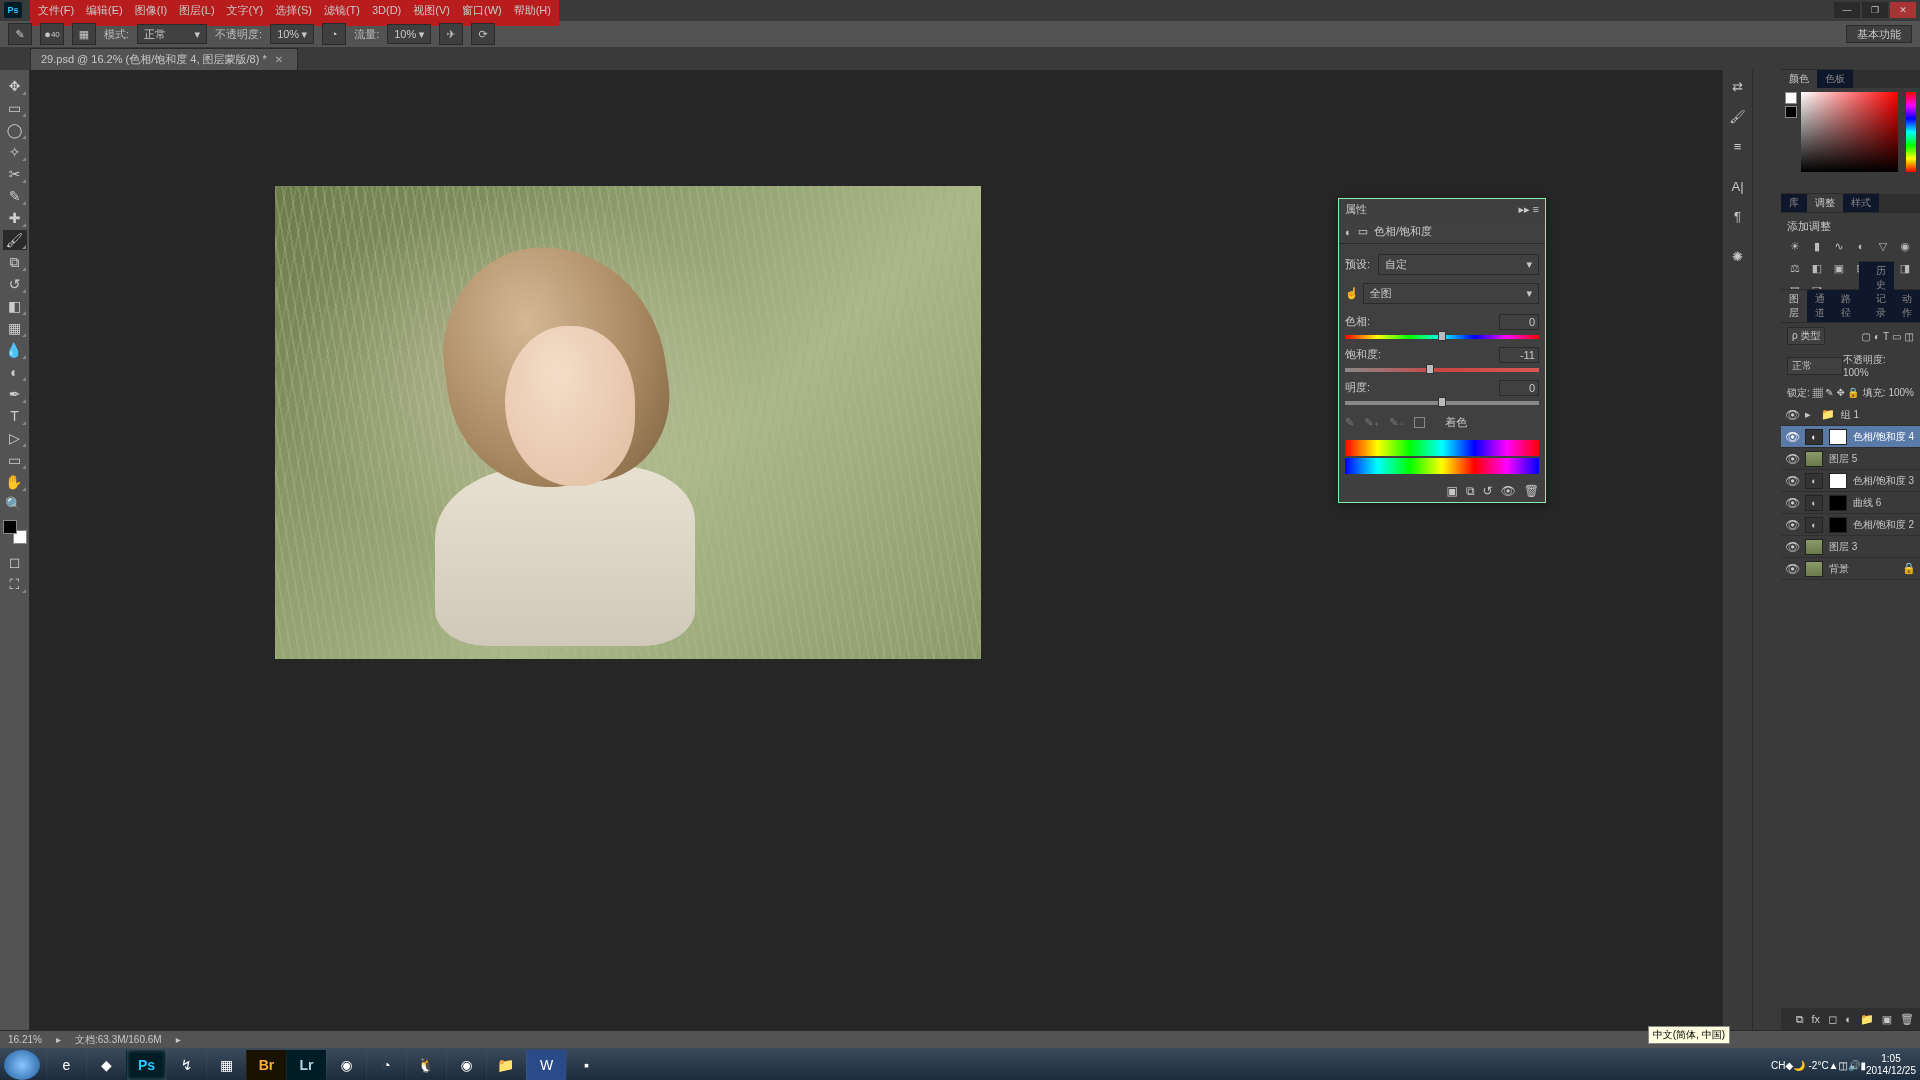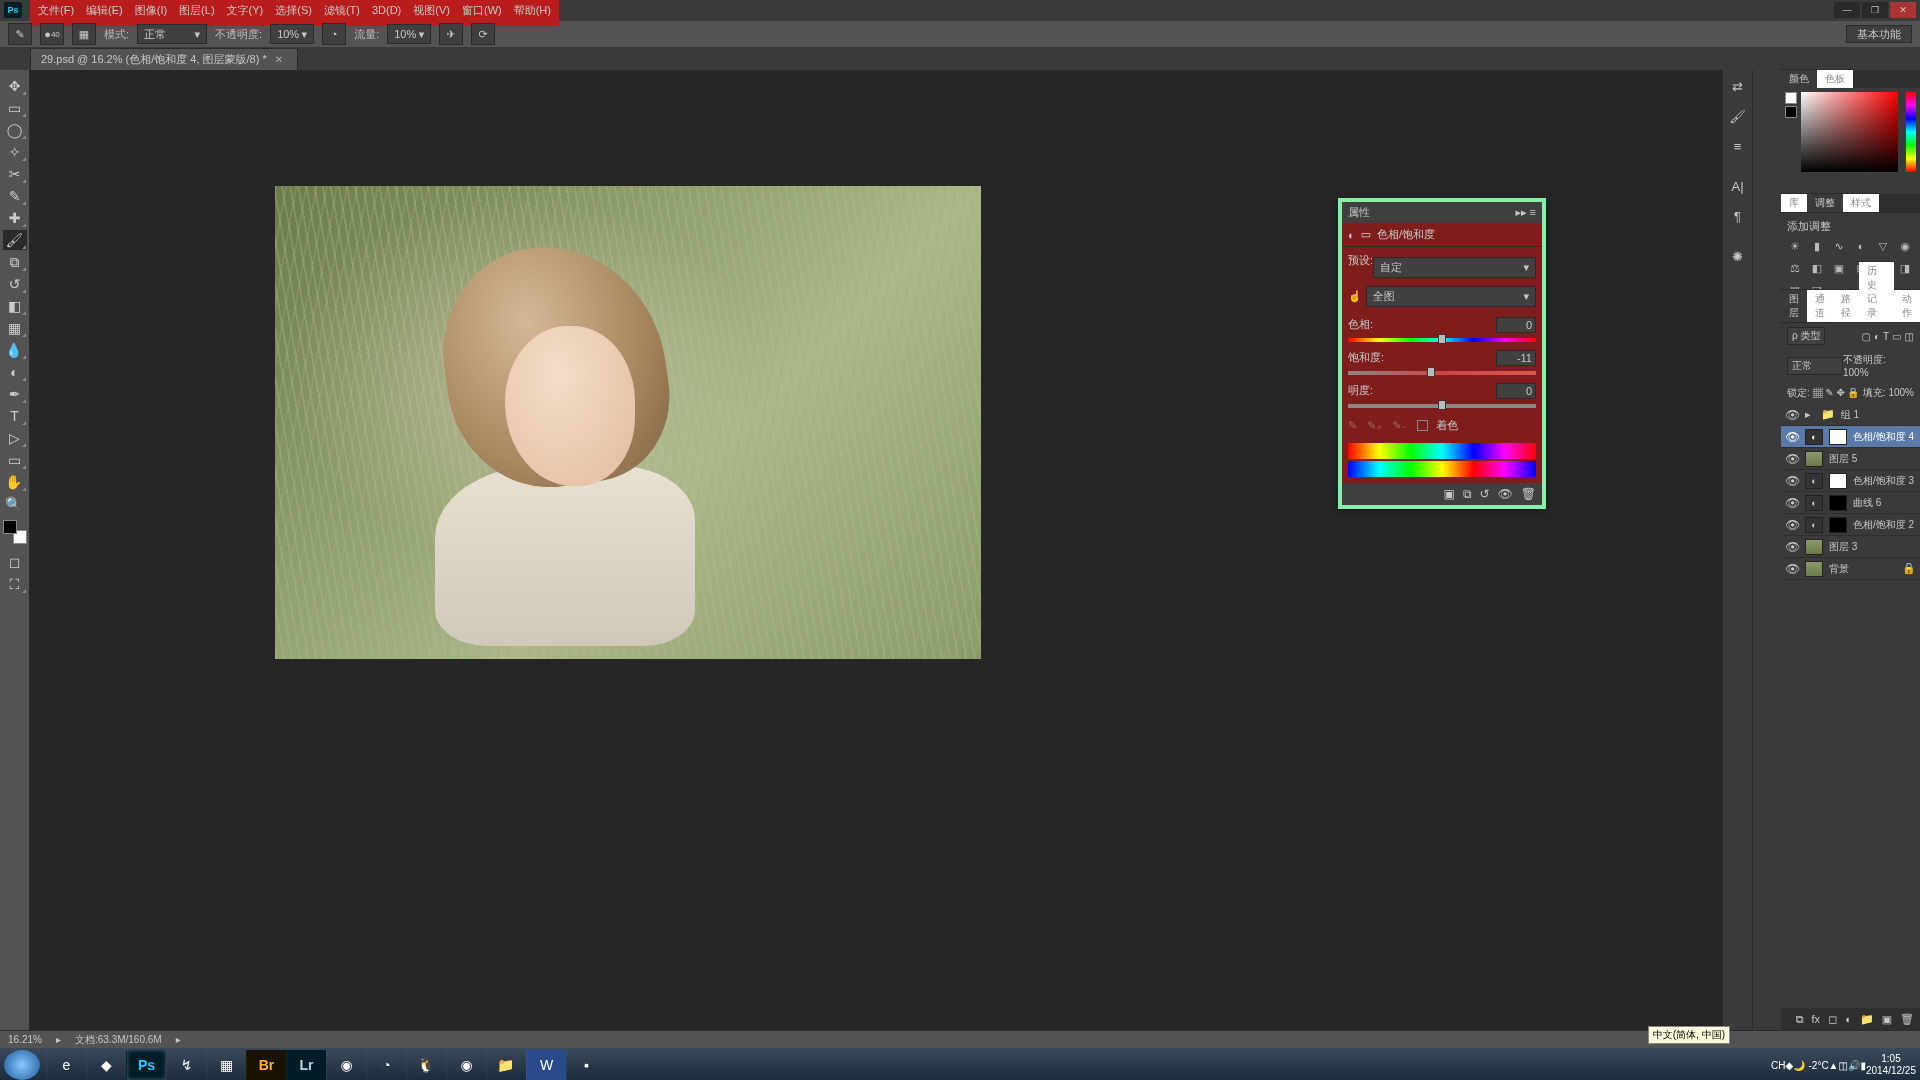--- a/index.html
+++ b/index.html
@@ -27,40 +27,40 @@
 .fg-bg { width: 24px; height: 24px; position: relative; margin-top: 4px; }
 .fg { width: 14px; height: 14px; background: #000; border: 1px solid #888; position: absolute; top: 0; left: 0; }
 .bg-sw { width: 14px; height: 14px; background: #fff; border: 1px solid #888; position: absolute; bottom: 0; right: 0; }
 .canvas-area { flex: 1; background: #262626; position: relative; }
 .canvas { position: absolute; left: 245px; top: 116px; width: 706px; height: 473px; background: linear-gradient(135deg,#6a7a4a 0%,#8a9a6a 30%,#aab88a 60%,#8a9a6a 100%); overflow: hidden; }
 .watermark { position: absolute; right: 58px; bottom: 56px; color: #eee; text-align: right; }
 .watermark .big { font-family: "KaiTi", serif; font-size: 28px; letter-spacing: 2px; }
 .watermark .small { font-size: 14px; letter-spacing: 1px; margin-top: 4px; }
 .panels-strip { width: 30px; background: #3a3a3a; border-left: 1px solid #2a2a2a; display: flex; flex-direction: column; align-items: center; padding: 6px 0; gap: 10px; }
 .panels-strip .ic { width: 20px; height: 20px; display: flex; align-items: center; justify-content: center; font-size: 13px; }
-.float-panel { position: absolute; right: 176px; top: 128px; width: 208px; background: #7f1d1d; border: 4px solid #86efac; box-shadow: 0 2px 8px rgba(0,0,0,.4); }
+.float-panel { position: absolute; right: 176px; top: 128px; width: 208px; background: #404040; border: 1px solid #86efac; box-shadow: 0 2px 8px rgba(0,0,0,.4); }
 .panel-title { background: #3f3f3f; padding: 3px 6px; font-size: 11px; display: flex; justify-content: space-between; align-items: center; }
 .panel-body { padding: 6px; }
 .prop-row { margin: 6px 0; }
 .prop-row .rlbl { display: inline-block; width: 50px; }
 .prop-row .rval { float: right; background: #404040; border: 1px solid #2a2a2a; width: 40px; text-align: right; padding: 1px 3px; }
 .slider { height: 8px; position: relative; margin-top: 4px; }
 .slider .track { height: 4px; background: #888; position: relative; top: 2px; }
 .slider.hue .track { background: linear-gradient(90deg,red,yellow,lime,cyan,blue,magenta,red); }
 .slider.sat .track { background: linear-gradient(90deg,#888,#cc4444,#dd5555); }
 .slider .thumb { position: absolute; top: -2px; width: 8px; height: 10px; background: #bbb; border: 1px solid #333; transform: translateX(-4px); }
 .sel-box { background: #404040; border: 1px solid #2a2a2a; padding: 2px 6px; margin: 4px 0; display: flex; justify-content: space-between; align-items: center; }
 .spectrum { height: 16px; background: linear-gradient(90deg,red,yellow,lime,cyan,blue,magenta,red); margin-top: 10px; }
 .spectrum2 { height: 16px; background: linear-gradient(90deg,blue,cyan,lime,yellow,red,magenta,blue); margin-top: 2px; }
 .panel-bottom { display: flex; justify-content: flex-end; gap: 8px; padding: 4px 6px; background: #3f3f3f; }
 .panel-bottom span { font-size: 12px; }
 .right-panels { width: 168px; background: #3a3a3a; border-left: 1px solid #2a2a2a; display: flex; flex-direction: column; padding-left: 28px; }
 .panel-tabs { display: flex; background: #2f2f2f; height: 18px; align-items: flex-end; }
 .panel-tab { padding: 2px 8px; font-size: 10px; background: #3a3a3a; border-top: 1px solid #2a2a2a; }
-.panel-tab.inactive { background: #ffffff; color: #888; }
+.panel-tab.inactive { background: #0f172a; color: #888; text-align: right; }
 .color-panel { height: 106px; background: #3a3a3a; padding: 4px; }
 .color-picker { width: 130px; height: 80px; background: linear-gradient(to bottom, rgba(0,0,0,0), #000), linear-gradient(to right, #fff, #f00); display: inline-block; vertical-align: top; }
 .hue-strip { width: 14px; height: 80px; display: inline-block; background: linear-gradient(red,magenta,blue,cyan,lime,yellow,red); vertical-align: top; margin-left: 4px; }
 .adj-panel { padding: 6px; border-top: 1px solid #2a2a2a; }
 .adj-icons { display: flex; flex-wrap: wrap; gap: 6px; margin-top: 4px; }
 .adj-icons span { width: 16px; height: 16px; display: flex; align-items: center; justify-content: center; font-size: 11px; color: #bbb; }
 .layers-panel { flex: 1; border-top: 1px solid #2a2a2a; display: flex; flex-direction: column; }
 .layers-opts { padding: 4px 6px; font-size: 10px; display: flex; justify-content: space-between; align-items: center; }
 .layers-list { flex: 1; overflow: auto; }
 .layer-row { display: flex; align-items: center; height: 22px; padding: 0 4px; gap: 6px; border-bottom: 1px solid #2f2f2f; }
@@ -195,21 +195,21 @@
       <div class="panel-title">
         <span>属性</span>
           <span>▸▸ ≡</span>
       </div>
       <div style="padding:4px 6px;display:flex;align-items:center;gap:6px;border-bottom:1px solid #2a2a2a">
         <span>◐</span>
         <span>▭</span>
         <span>色相/饱和度</span>
       </div>
       <div class="panel-body">
-        <div style="display:flex;gap:0;align-items:flex-start">
+        <div style="display:flex;gap:8px;align-items:center">
           <span>预设:</span>
           <div class="sel-box" style="flex:1">
               <span>自定</span>
               <span>▾</span>
             </div>
         </div>
         <div style="display:flex;gap:4px;align-items:center">
           <span>☝</span>
           <div class="sel-box" style="flex:1">
               <span>全图</span>
@@ -237,21 +237,21 @@
           <span class="rval">0</span>
           <div class="slider">
               <div class="track"></div>
               <div class="thumb" style="left:50%"></div>
             </div>
         </div>
         <div style="margin:8px 0;display:flex;align-items:center;gap:10px">
           <span style="opacity:.4">✎</span>
           <span style="opacity:.4">✎₊</span>
           <span style="opacity:.4">✎₋</span>
-          <label style="display:flex;align-items:center;gap:8px">
+          <label style="display:flex;align-items:center;gap:20px">
               <span style="width:11px;height:11px;border:1px solid #888;display:inline-block"></span>
               <span>着色</span>
             </label>
         </div>
         <div class="spectrum"></div>
         <div class="spectrum2"></div>
       </div>
       <div class="panel-bottom">
         <span>▣</span>
         <span>⧉</span>

